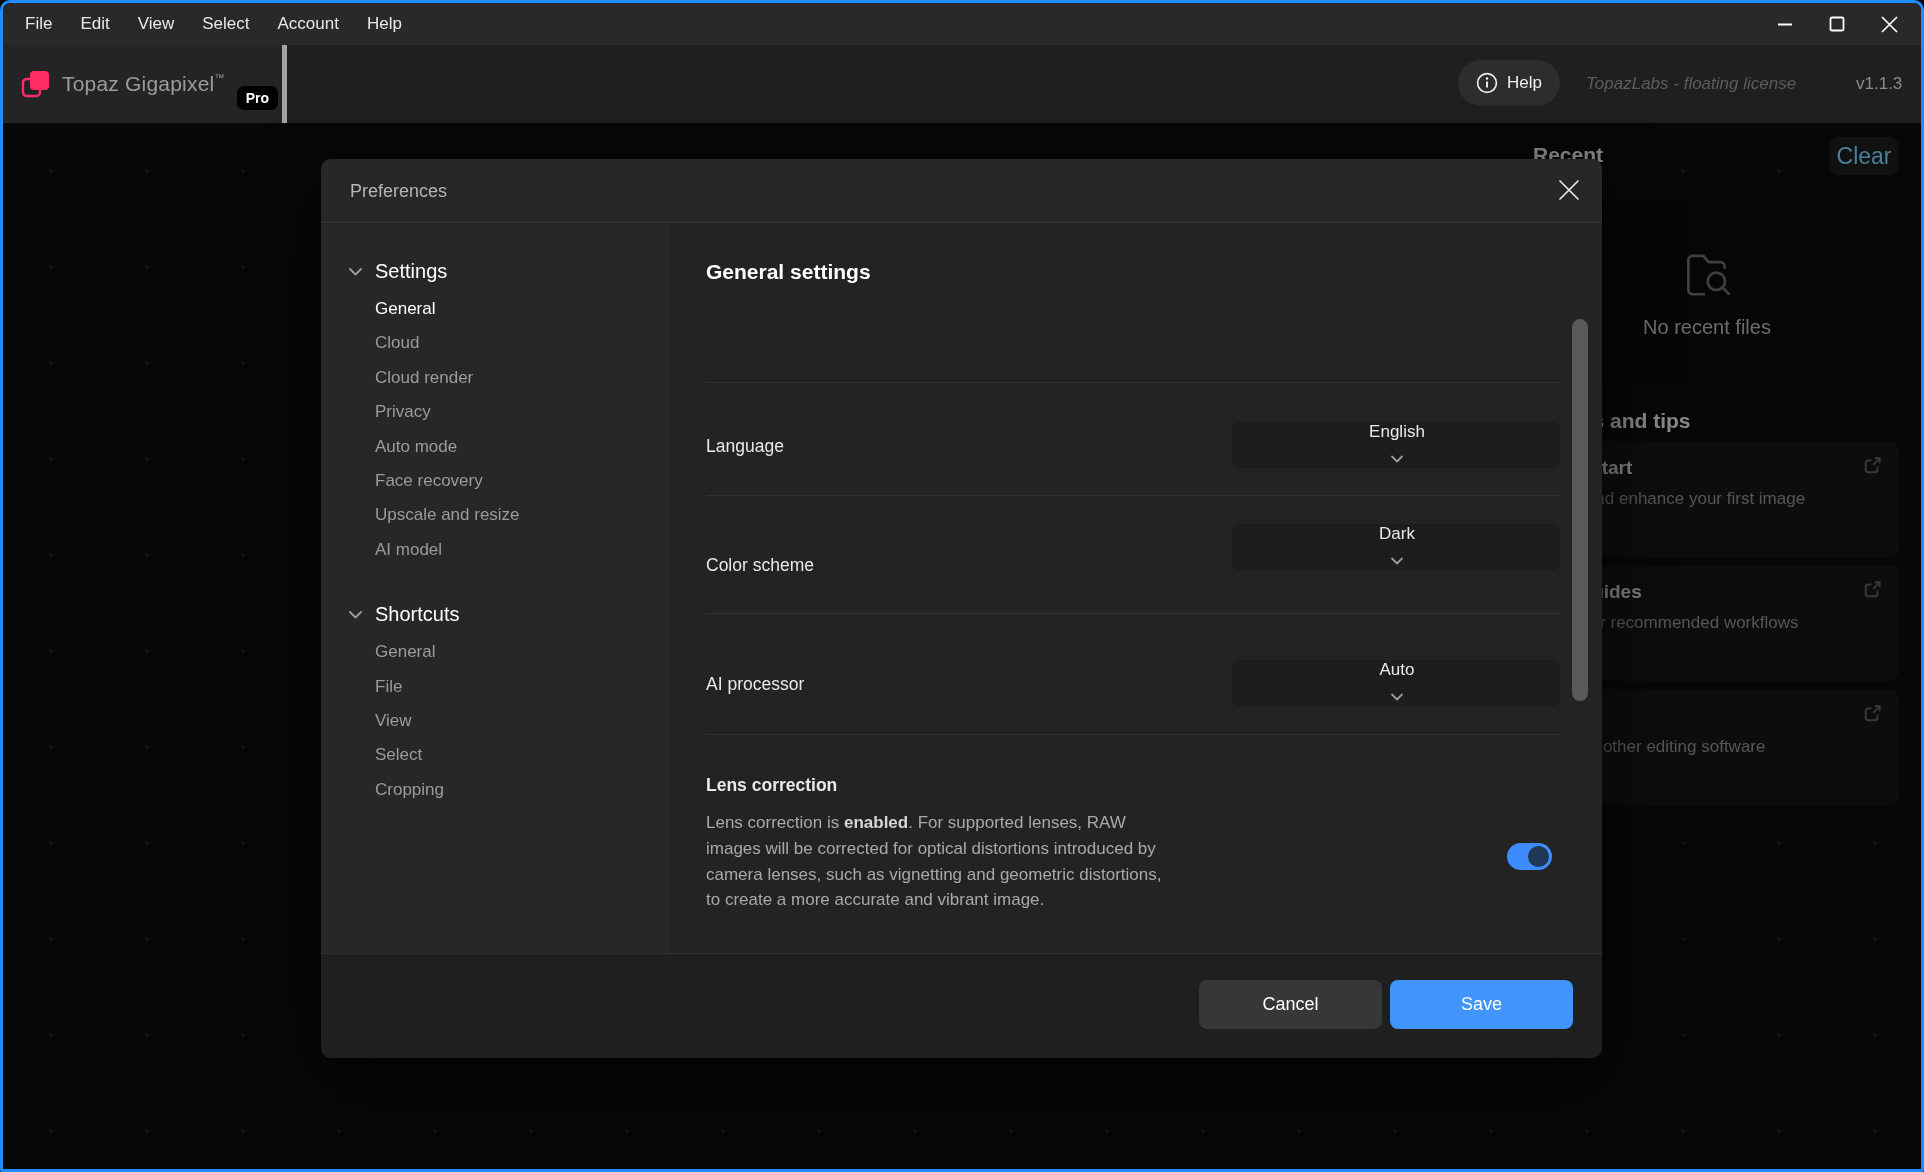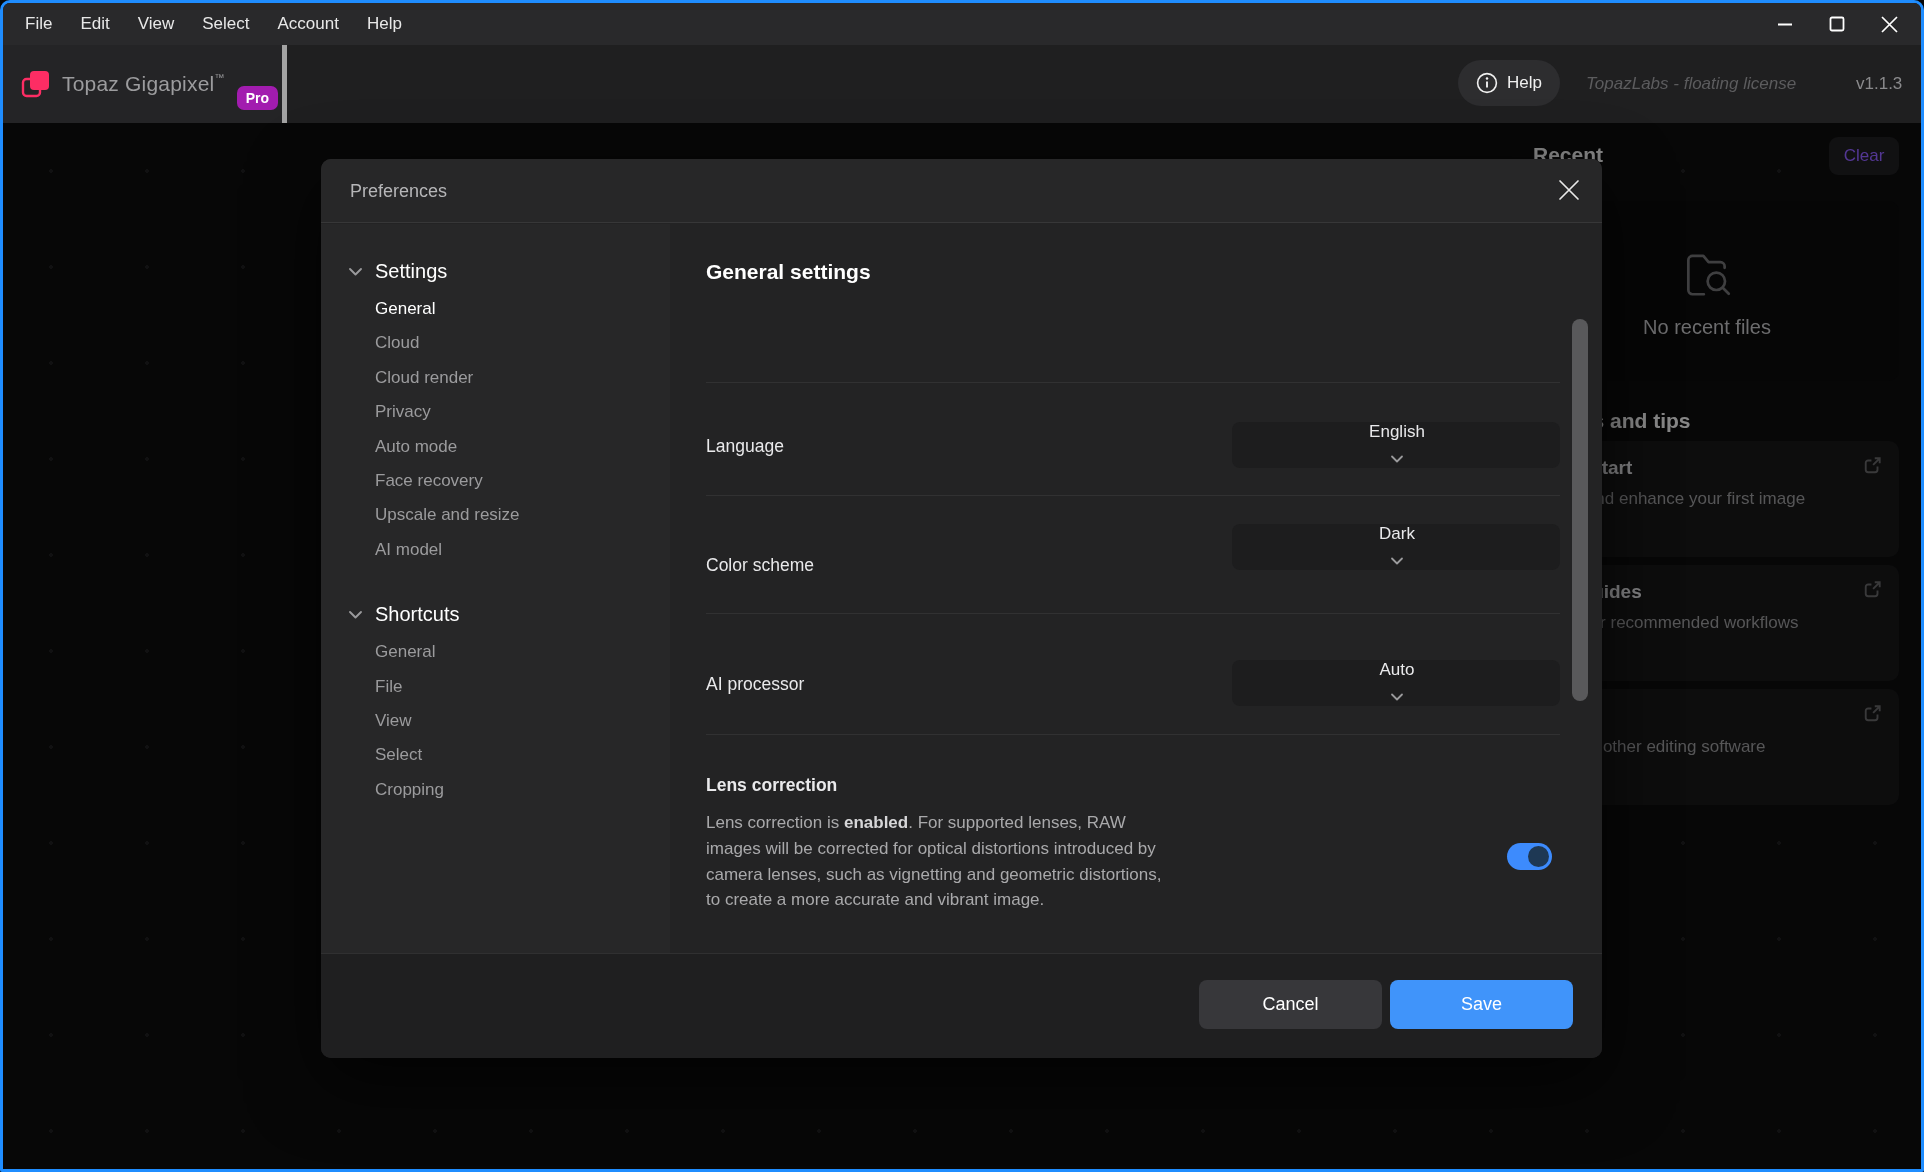--- a/index.html
+++ b/index.html
@@ -13,39 +13,39 @@
   .menu-item { color:#e8e8e8; font-size:17px; padding:0 14px; line-height:42px; cursor:default; }
   .win-controls { position:absolute; right:6px; top:0; height:42px; display:flex; align-items:center; }
   .win-btn { width:52px; height:42px; display:flex; align-items:center; justify-content:center; color:#fff; }
 
   
   .header { position:absolute; left:0; top:42px; width:100%; height:78px; background:#1f1f20; z-index:3; }
   .header-left { position:absolute; left:0; top:0; width:284px; height:78px; background:#242426; border-right:5px solid #a3a3a3;
                  display:flex; align-items:center; padding-left:17px; }
   .brand-text { color:#9c9c9e; font-size:21px; margin-left:10px; letter-spacing:.2px; }
   .brand-tm { color:#9c9c9e; font-size:10px; vertical-align:top; }
-  .pro-badge { margin-left:12px; background:#a21caf; color:#fff; font-size:14px; font-weight:bold;
+  .pro-badge { margin-left:12px; background:#000000; color:#fff; font-size:14px; font-weight:bold;
                border-radius:7px; padding:4px 9px;margin-top:28px; }
   .help-pill { position:absolute; left:1455px; top:15px; height:46px; background:#2d2d2f; border-radius:23px;
                display:flex; align-items:center; gap:9px; padding:0 18px; color:#f0f0f0; font-size:17px; }
   .license { position:absolute; left:1583px; top:0; height:78px; display:flex; align-items:center;
              color:#5c5c5e; font-size:17px; font-style:italic; }
   .version { position:absolute; left:1853px; top:0; height:78px; display:flex; align-items:center;
              color:#8a8a8c; font-size:17px; }
 
   
   .canvas { position:absolute; left:0; top:120px; width:1918px; height:1046px; background:#0c0c0d;
             background-image:radial-gradient(circle, #1d1d1e 1.6px, transparent 1.8px); background-size:96px 96px; }
 
   
   .rsidebar { position:absolute; left:1512px; top:134px; width:386px; z-index:1; }
   .recent-row { position:relative; height:40px; }
   .recent-title { position:absolute; left:18px; top:6px; color:#e2e2e2; font-size:21px; font-weight:600; }
   .clear-btn { position:absolute; right:2px; top:0; width:70px; height:38px; background:#1d1d1e; border:none;
-               border-radius:9px; color:#8b5cf6; font-size:17px; }
+               border-radius:9px; color:#7dd3fc; font-size:23px; }
   .recent-box { position:relative; margin:24px 2px 0 0; height:180px; background:#0a0a0b; border-radius:10px;
                 display:flex; flex-direction:column; align-items:center; justify-content:center; gap:14px; }
   .no-recent { color:#b5b5b7; font-size:20px; }
   .tips-title { margin:28px 0 0 18px; color:#e2e2e2; font-size:21px; font-weight:600; }
   .tip-card { position:relative; margin:8px 2px 0 0; height:116px; background:#161617; border-radius:10px; padding:16px 18px; }
   .tip-title { color:#d8d8da; font-size:19px; font-weight:600; }
   .tip-desc { margin-top:9px; color:#8f8f91; font-size:17px; line-height:1.35; width:300px; }
   .ext-icon { position:absolute; right:16px; top:14px; }
 
   

